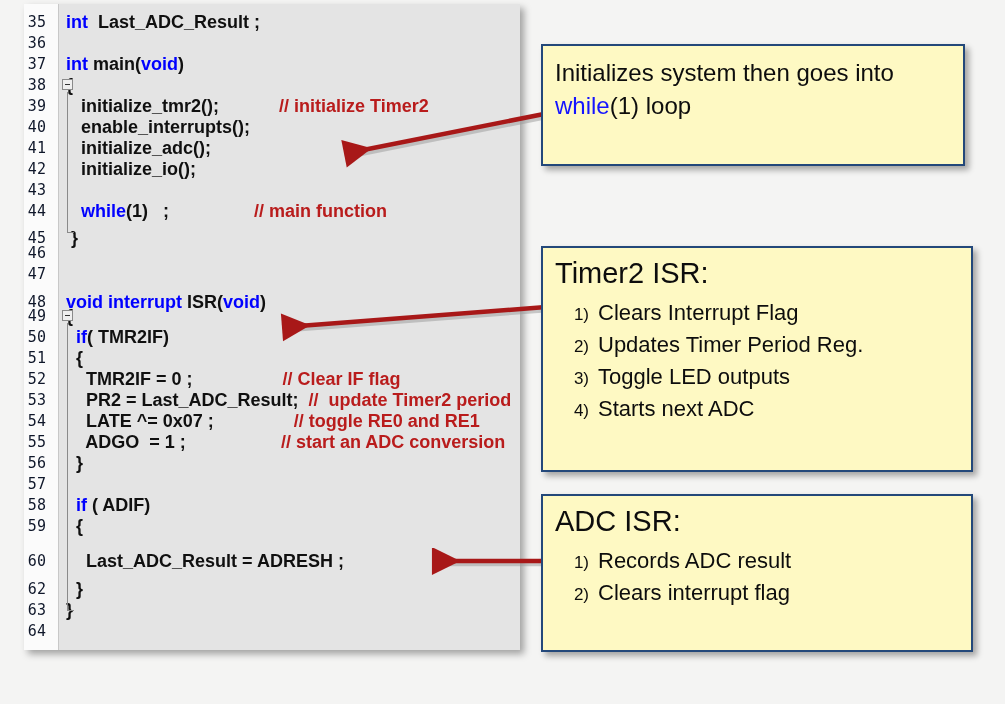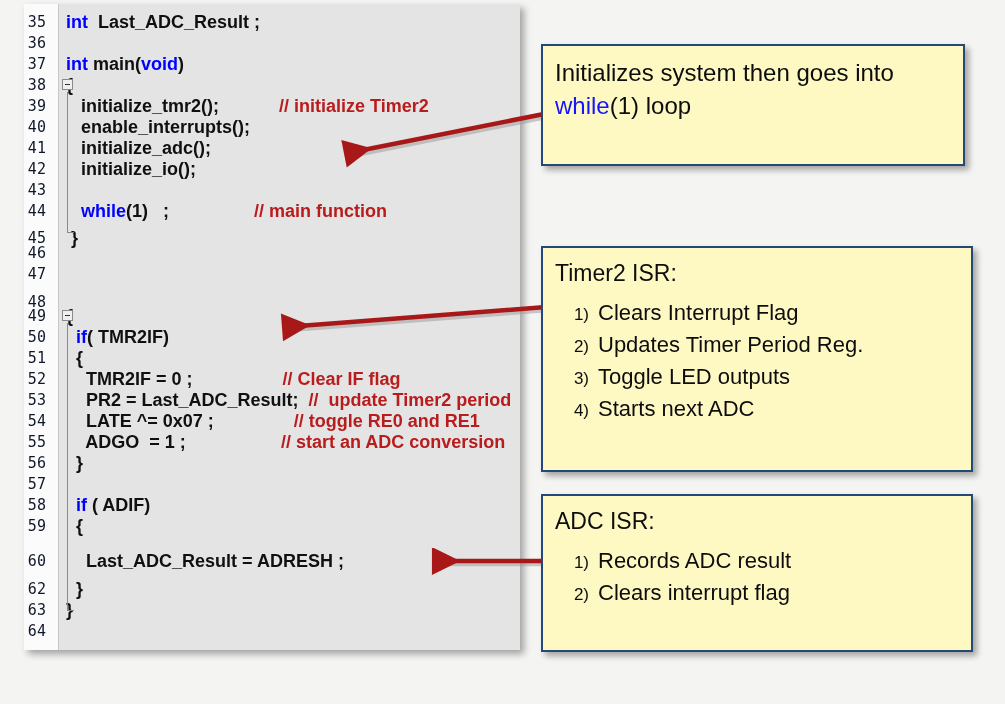--- a/index.html
+++ b/index.html
@@ -110,21 +110,21 @@
   
   .callout {
     position: absolute;
     background: #fef9c3;
     border: 2px solid #23487a;
     box-shadow: 4px 4px 6px rgba(0,0,0,0.33);
     box-sizing: border-box;
     padding: 10px 4px 10px 12px;
   }
   .callout-title {
-    font-size: 23px;
+    font-size: 29px;
     color: #0d0d0d;
     line-height: 30px;
     white-space: pre-wrap;
   }
   .callout-list {
     margin: 10px 0 0 0;
     padding: 0;
     list-style: none;
   }
   .callout-list li {
@@ -168,21 +168,21 @@
       <div class="code-row" style="position: absolute; left: 0px; top: 71px; width: 100%;"><span class="lineno">38</span><span class="code-text"><span class="pln">{</span></span><span class="fold-box"></span></div>
       <div class="code-row" style="position: absolute; left: 0px; top: 92px; width: 100%;"><span class="lineno">39</span><span class="code-text"><span class="pln">   initialize_tmr2();            </span><span class="cmt">// initialize Timer2</span></span></div>
       <div class="code-row" style="position: absolute; left: 0px; top: 113px; width: 100%;"><span class="lineno">40</span><span class="code-text"><span class="pln">   enable_interrupts();</span></span></div>
       <div class="code-row" style="position: absolute; left: 0px; top: 134px; width: 100%;"><span class="lineno">41</span><span class="code-text"><span class="pln">   initialize_adc();</span></span></div>
       <div class="code-row" style="position: absolute; left: 0px; top: 155px; width: 100%;"><span class="lineno">42</span><span class="code-text"><span class="pln">   initialize_io();</span></span></div>
       <div class="code-row" style="position: absolute; left: 0px; top: 176px; width: 100%;"><span class="lineno">43</span><span class="code-text"></span></div>
       <div class="code-row" style="position: absolute; left: 0px; top: 197px; width: 100%;"><span class="lineno">44</span><span class="code-text"><span class="pln">   </span><span class="kw">while</span><span class="pln">(1)   ;                 </span><span class="cmt">// main function</span></span></div>
       <div class="code-row" style="position: absolute; left: 0px; top: 224px; width: 100%;"><span class="lineno">45</span><span class="code-text"><span class="pln"> }</span></span></div>
       <div class="code-row" style="position: absolute; left: 0px; top: 239px; width: 100%;"><span class="lineno">46</span><span class="code-text"></span></div>
       <div class="code-row" style="position: absolute; left: 0px; top: 260px; width: 100%;"><span class="lineno">47</span><span class="code-text"></span></div>
-      <div class="code-row" style="position: absolute; left: 0px; top: 288px; width: 100%;"><span class="lineno">48</span></div>
+      <div class="code-row" style="position: absolute; left: 0px; top: 288px; width: 100%;"><span class="lineno">48</span><span class="code-text"><span class="kw">void interrupt </span><span class="pln">ISR(</span><span class="kw">void</span><span class="pln">)</span></span></div>
       <div class="code-row" style="position: absolute; left: 0px; top: 302px; width: 100%;"><span class="lineno">49</span><span class="code-text"><span class="pln">{</span></span><span class="fold-box"></span></div>
       <div class="code-row" style="position: absolute; left: 0px; top: 323px; width: 100%;"><span class="lineno">50</span><span class="code-text"><span class="pln">  </span><span class="kw">if</span><span class="pln">( TMR2IF)</span></span></div>
       <div class="code-row" style="position: absolute; left: 0px; top: 344px; width: 100%;"><span class="lineno">51</span><span class="code-text"><span class="pln">  {</span></span></div>
       <div class="code-row" style="position: absolute; left: 0px; top: 365px; width: 100%;"><span class="lineno">52</span><span class="code-text"><span class="pln">    TMR2IF = 0 ;                  </span><span class="cmt">// Clear IF flag</span></span></div>
       <div class="code-row" style="position: absolute; left: 0px; top: 386px; width: 100%;"><span class="lineno">53</span><span class="code-text"><span class="pln">    PR2 = Last_ADC_Result;  </span><span class="cmt">//  update Timer2 period</span></span></div>
       <div class="code-row" style="position: absolute; left: 0px; top: 407px; width: 100%;"><span class="lineno">54</span><span class="code-text"><span class="pln">    LATE ^= 0x07 ;                </span><span class="cmt">// toggle RE0 and RE1</span></span></div>
       <div class="code-row" style="position: absolute; left: 0px; top: 428px; width: 100%;"><span class="lineno">55</span><span class="code-text"><span class="pln">    ADGO  = 1 ;                   </span><span class="cmt">// start an ADC conversion</span></span></div>
       <div class="code-row" style="position: absolute; left: 0px; top: 449px; width: 100%;"><span class="lineno">56</span><span class="code-text"><span class="pln">  }</span></span></div>
       <div class="code-row" style="position: absolute; left: 0px; top: 470px; width: 100%;"><span class="lineno">57</span><span class="code-text"></span></div>
       <div class="code-row" style="position: absolute; left: 0px; top: 491px; width: 100%;"><span class="lineno">58</span><span class="code-text"><span class="pln">  </span><span class="kw">if</span><span class="pln"> ( ADIF)</span></span></div>

